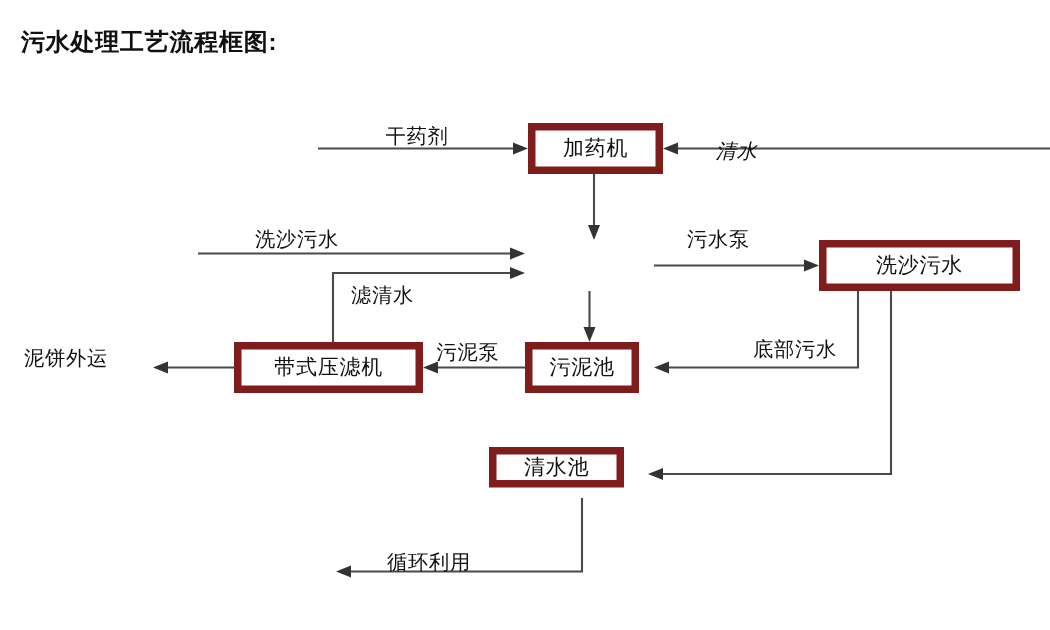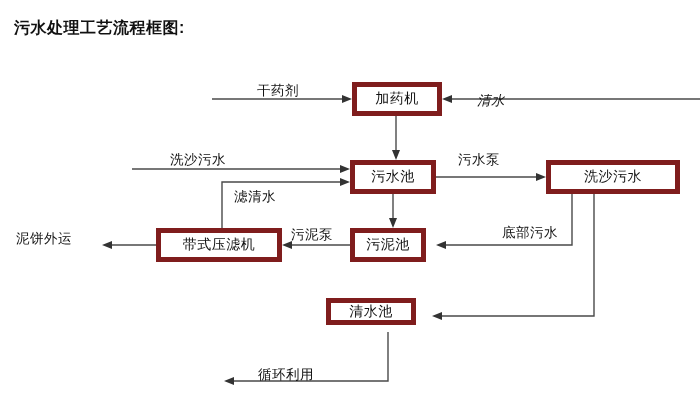--- a/index.html
+++ b/index.html
@@ -133,23 +133,20 @@
     <g>
       <polyline points="388,332 388,381 232,381"></polyline>
       <polygon class="arrowhead" points="224,381 234,377 234,385"></polygon>
     </g>
   </svg>
 
   <div class="node" style="left:352px; top:82px; width:90px; height:34px;">
     <span>加药机</span>
   </div>
 
-  <div class="node" style="left:350px; top:160px; width:86px; height:34px;">
-    <span>污水池</span>
-  </div>
 
   <div class="node" style="left:546px; top:160px; width:134px; height:34px;">
     <span>洗沙污水</span>
   </div>
 
   <div class="node" style="left:156px; top:228px; width:126px; height:34px;font-family:Liberation Serif, serif;">
     <span>带式压滤机</span>
   </div>
 
   <div class="node" style="left:350px; top:228px; width:76px; height:34px;">

